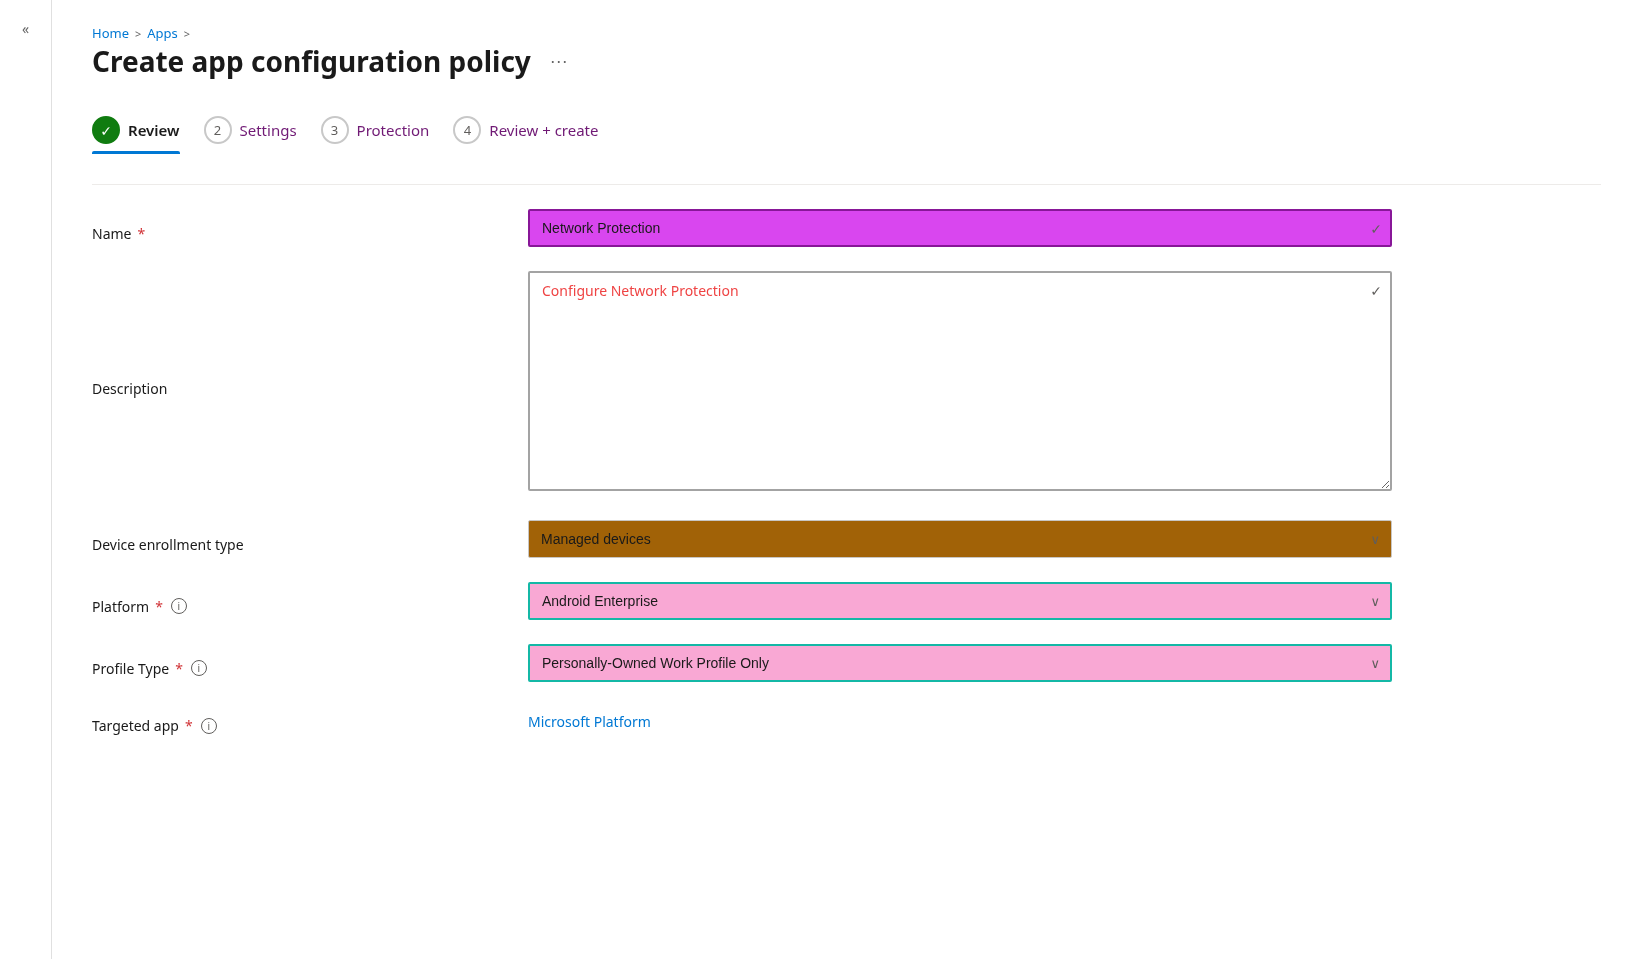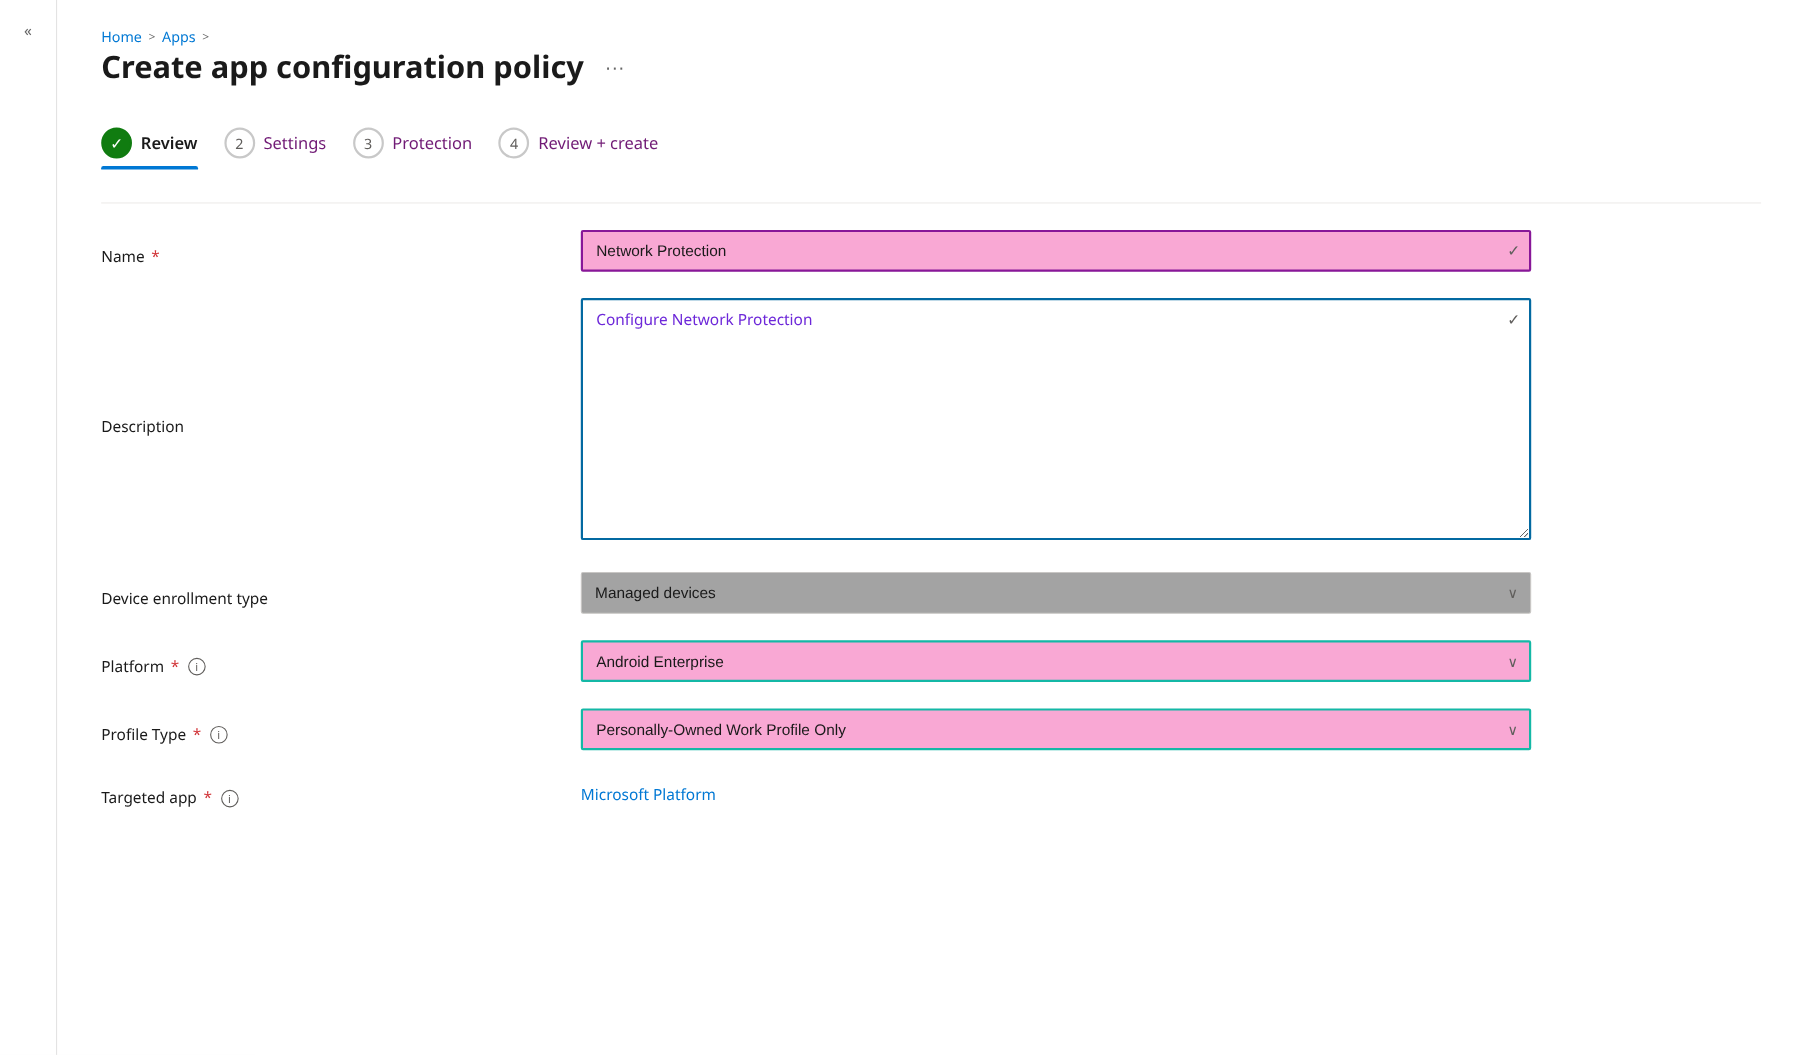--- a/index.html
+++ b/index.html
@@ -183,32 +183,32 @@
 
     
     .text-input {
       width: 100%;
       padding: 8px 36px 8px 12px;
       border: 2px solid #881798;
       border-radius: 2px;
       font-size: 14px;
       color: #1a1a1a;
       outline: none;
-      background: #f9a8d4;
+      background: #d946ef;
       height: 38px;
     }
 
     
     .text-area {
       width: 100%;
       padding: 8px 36px 8px 12px;
-      border: 2px solid #0369a1;
+      border: 2px solid #a3a3a3;
       border-radius: 2px;
       font-size: 14px;
-      color: #6d28d9;
+      color: #ef4444;
       outline: none;
       background: #fff;
       resize: vertical;
       height: 220px;
       font-family: inherit;
     }
 
     
     .input-wrapper {
       position: relative;
@@ -231,21 +231,21 @@
 
     
     .select-control {
       width: 100%;
       padding: 8px 36px 8px 12px;
       border: 1px solid #c8c6c4;
       border-radius: 2px;
       font-size: 14px;
       color: #1a1a1a;
       outline: none;
-      background: #a3a3a3;
+      background: #a16207;
       height: 38px;
       appearance: none;
       cursor: pointer;
     }
     .select-control.purple-border {
       border: 2px solid #14b8a6;
       background: #f9a8d4;
     }
     .select-wrapper {
       position: relative;

